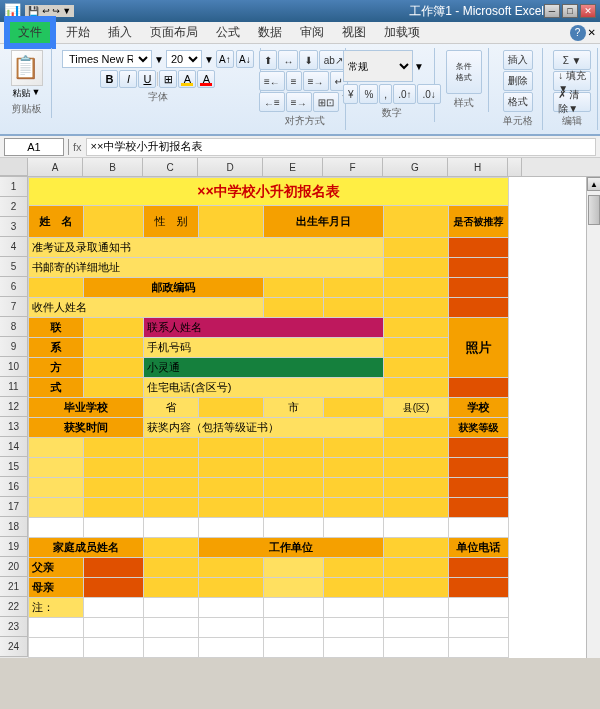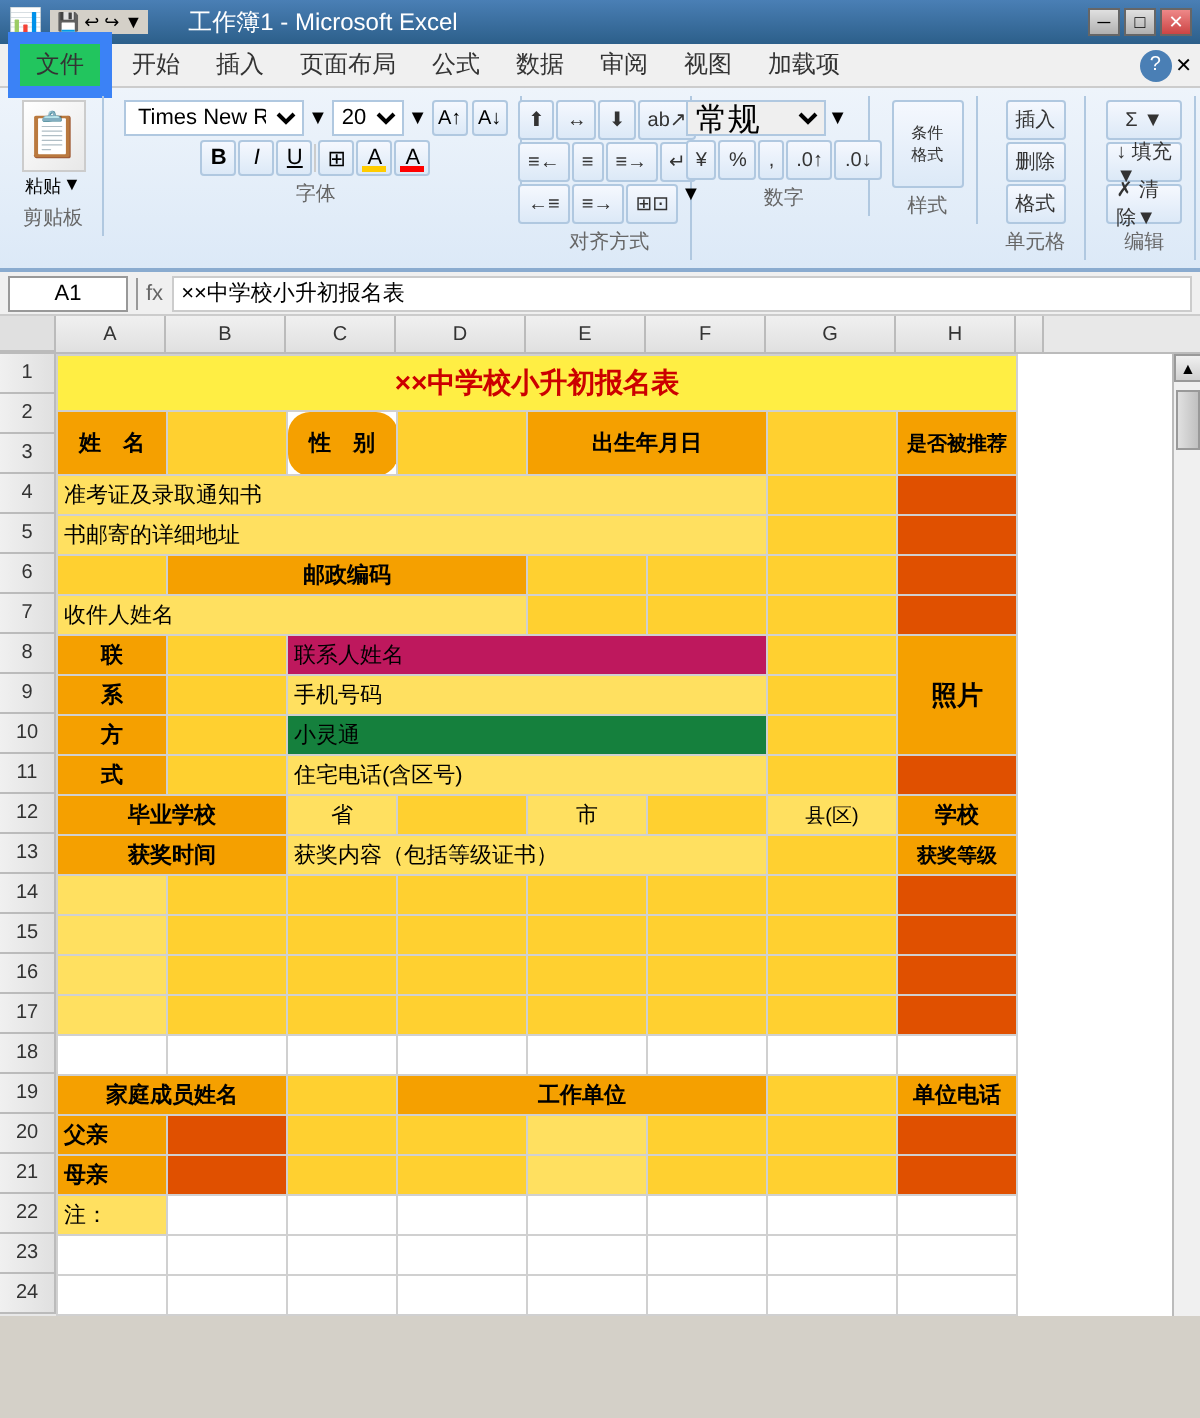--- a/index.html
+++ b/index.html
@@ -1,20 +1,20 @@
 <!DOCTYPE html>
 <html><head>
   <meta charset="utf-8">
   <style>
     * { margin: 0; padding: 0; box-sizing: border-box; }
     body { font-family: 'Microsoft YaHei', SimSun, Arial, sans-serif; font-size: 11px; background: #d4d0c8; width: 600px; height: 709px; overflow: hidden; }
 
     
     .title-bar { background: linear-gradient(to bottom, #4a7fb5, #2c5f8a); color: white; height: 22px; display: flex; align-items: center; justify-content: space-between; padding: 0 4px; font-size: 12px; }
-    .title-bar-text { flex: 1; text-align: left; padding-left: 20px; }
+    .title-bar-text { flex: 1; text-align: right; padding-left: 20px; }
     .title-bar-buttons { display: flex; gap: 2px; }
     .title-btn { width: 16px; height: 14px; background: linear-gradient(to bottom, #e0e0e0, #b0b0b0); border: 1px solid #666; font-size: 9px; display: flex; align-items: center; justify-content: center; cursor: pointer; color: #000; }
 
     
     .menu-bar { background: #f0f0f0; height: 22px; display: flex; align-items: center; padding: 0 4px; border-bottom: 1px solid #ccc; gap: 2px; }
     .menu-item { padding: 2px 8px; font-size: 12px; cursor: pointer; color: #333; }
     .menu-item.active { background: #22c55e; border: 6px solid #3b82f6; }
 
     
     .ribbon { background: linear-gradient(to bottom, #eef4fb, #dce9f7); border-bottom: 2px solid #8aabcf; }
@@ -32,21 +32,21 @@
     .font-row1 { display: flex; gap: 2px; align-items: center; }
     .font-select { height: 18px; font-size: 11px; border: 1px solid #b0c8e0; background: white; padding: 0 2px; }
     .font-size-select { width: 36px; height: 18px; font-size: 11px; border: 1px solid #b0c8e0; background: white; }
     .font-row2 { display: flex; gap: 1px; align-items: center; margin-top: 2px; }
     .font-btn { width: 18px; height: 18px; background: linear-gradient(to bottom, #f5f8fe, #dce9f7); border: 1px solid #b0c8e0; cursor: pointer; font-size: 11px; display: flex; align-items: center; justify-content: center; border-radius: 2px; }
     .font-btn.bold { font-weight: bold; }
     .font-btn.italic { font-style: italic; }
     .align-row { display: flex; gap: 1px; }
 
     
-    .number-select { width: 70px; height: 18px; font-size: 16px; border: 1px solid #b0c8e0; }
+    .number-select { width: 70px; height: 32px; font-size: 10px; border: 1px solid #b0c8e0; }
 
     
     .formula-bar { background: #f0f0f0; height: 22px; display: flex; align-items: center; border-bottom: 1px solid #ccc; padding: 0 4px; gap: 4px; }
     .name-box { width: 60px; height: 18px; border: 1px solid #999; font-size: 11px; padding: 0 3px; background: white; text-align: center; }
     .formula-bar-sep { width: 1px; height: 16px; background: #999; }
     .formula-input { flex: 1; height: 18px; border: 1px solid #ccc; font-size: 11px; padding: 0 4px; background: white; }
 
     
     .spreadsheet { display: flex; flex-direction: column; background: white; overflow: hidden; }
     .col-headers { display: flex; background: #e8e8e8; border-bottom: 1px solid #bbb; }
@@ -279,21 +279,21 @@
         </colgroup>
         <tbody>
 
           <tr>
             <td colspan="8" class="title-cell" style="height:28px;font-size:14px;color:#cc0000;font-weight:bold;text-align:center;background:#ffee44;">××中学校小升初报名表</td>
           </tr>
 
           <tr>
             <td class="header-cell" style="height:32px;background:#f5a000;font-weight:bold;text-align:center;font-size:11px;">姓　名</td>
             <td class="data-cell" style="background:#ffd030;"></td>
-            <td class="header-cell" style="background:#f5a000;font-weight:bold;text-align:center;border-radius:11px;">性　别</td>
+            <td class="header-cell" style="background:#f5a000;font-weight:normal;text-align:center;">性　别</td>
             <td class="data-cell" style="background:#ffd030;"></td>
             <td colspan="2" class="header-cell" style="background:#f5a000;font-weight:bold;text-align:center;">出生年月日</td>
             <td class="data-cell" style="background:#ffd030;"></td>
             <td class="header-cell" style="background:#f5a000;font-weight:bold;text-align:center;font-size:10px;">是否被推荐</td>
           </tr>
 
           <tr>
             <td colspan="6" style="height:20px;background:#ffe060;font-size:11px;">准考证及录取通知书</td>
             <td style="background:#ffd030;"></td>
             <td style="background:#e05000;"></td>

